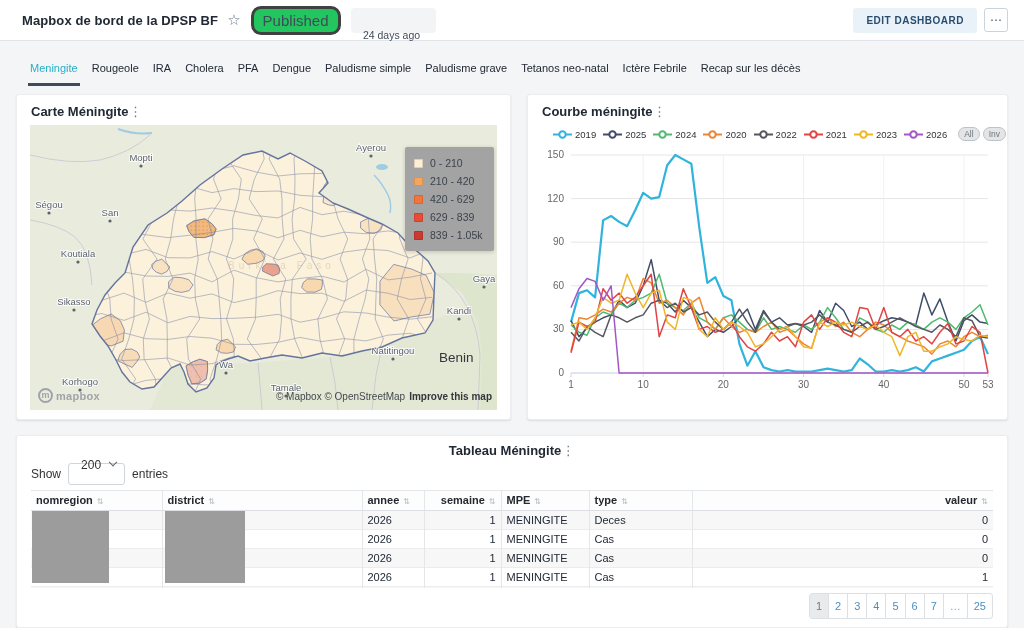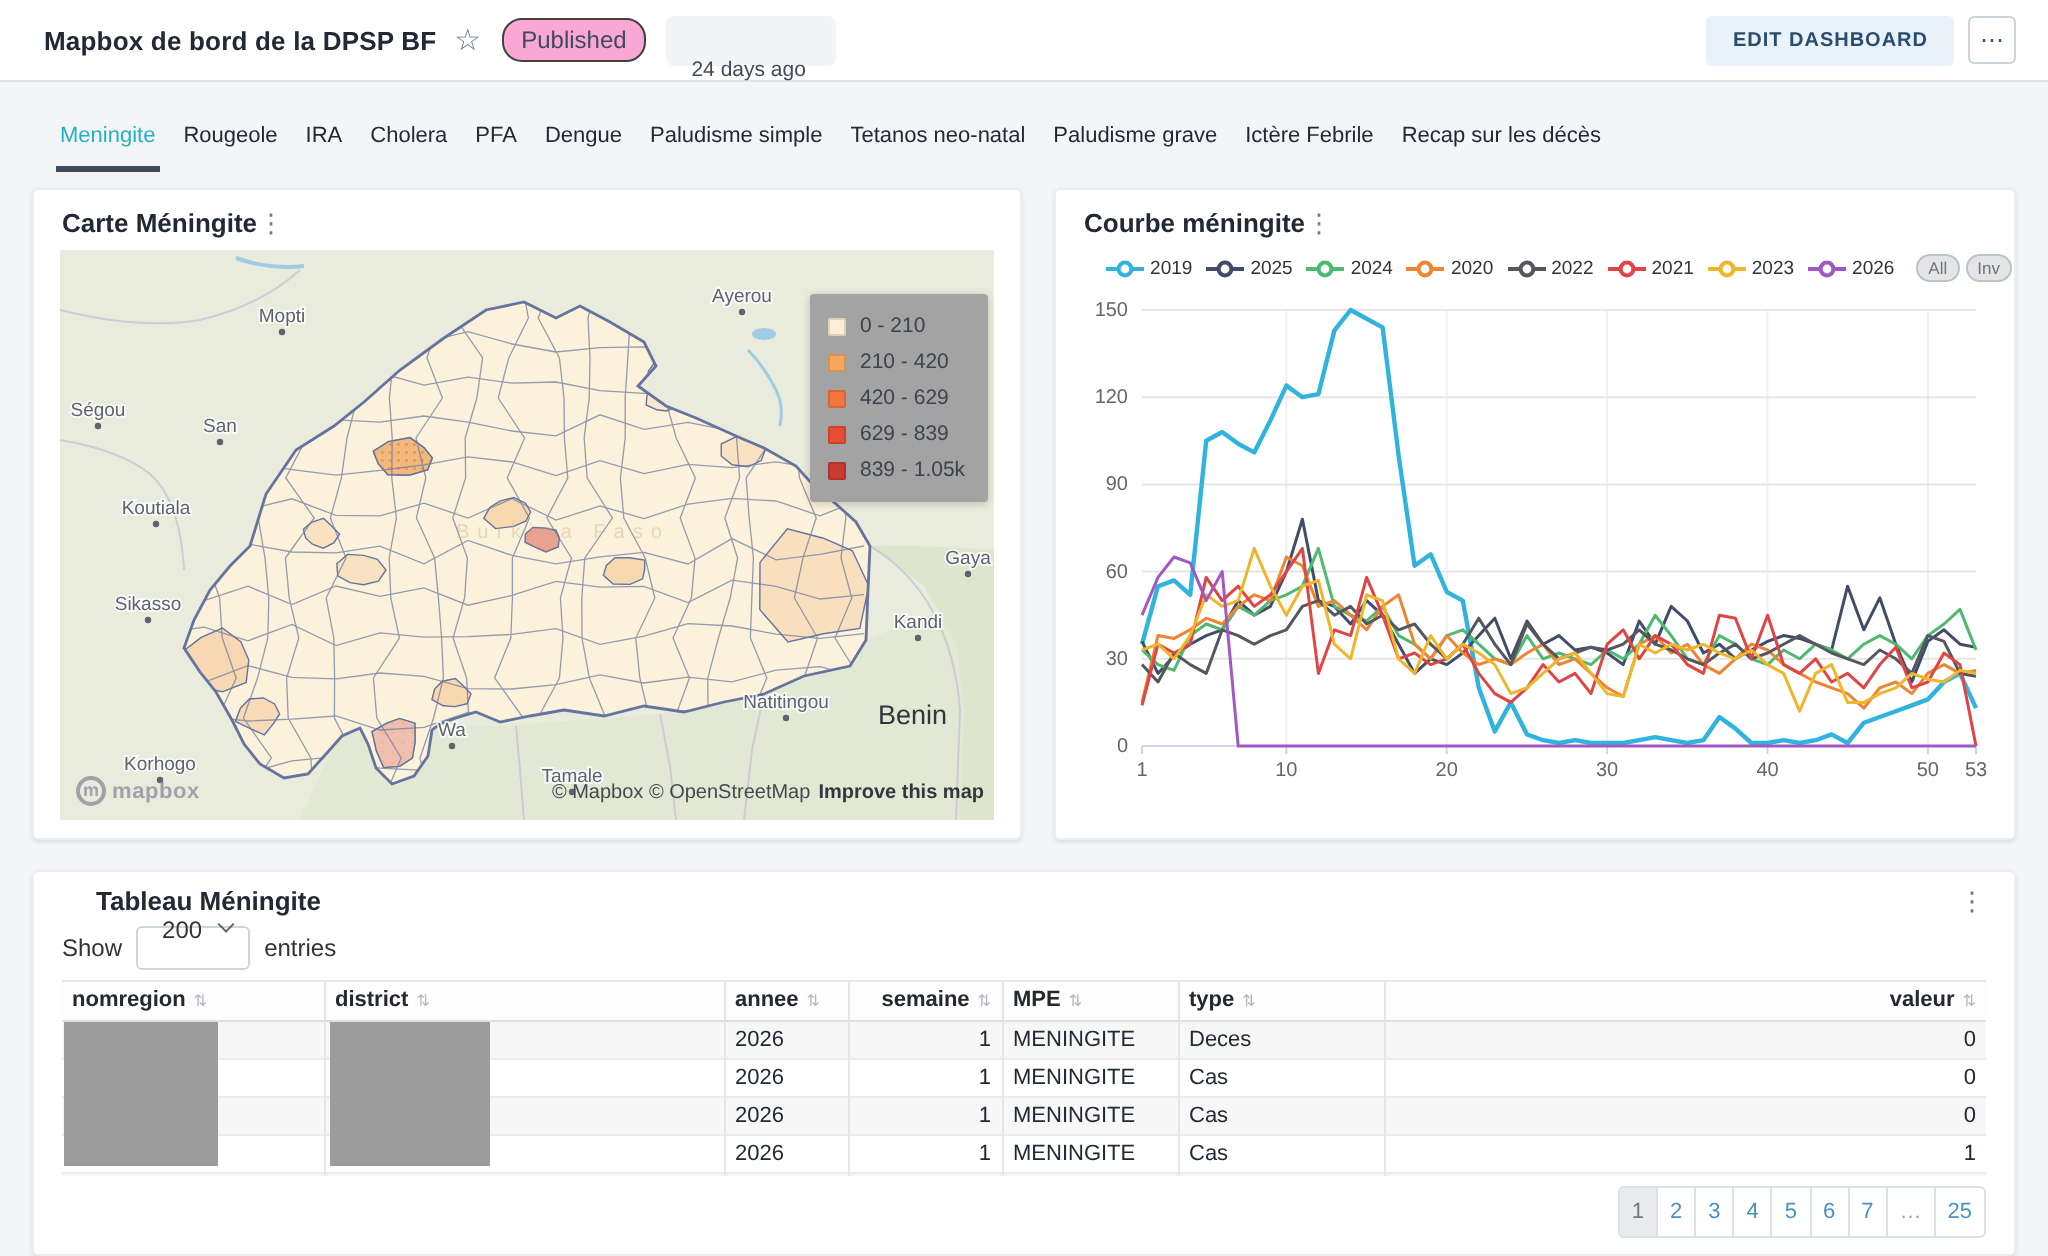--- a/index.html
+++ b/index.html
@@ -3,21 +3,21 @@
 <meta charset="utf-8">
 <style>
 *{margin:0;padding:0;box-sizing:border-box;}
 html,body{width:1024px;height:628px;overflow:hidden;}
 body{font-family:"Liberation Sans",sans-serif;background:#f4f5f7;color:#212934;}
 
 .topbar{height:41px;background:#fff;border-bottom:1px solid #e0e4e8;display:flex;align-items:center;padding:0 16px 0 22px;}
 .title{font-size:13px;font-weight:bold;letter-spacing:.1px;}
 .star{font-size:15px;color:#6e7a8a;margin:0 10px 0 9px;}
 .star::before{content:"☆";}
-.chip{background:#f9a8d4;border:1px solid #404040;color:#404b5a;font-size:12px;border-radius:10px;padding:3px 9px;}
+.chip{background:#22c55e;border:3px solid #404040;color:#404b5a;font-size:15px;border-radius:10px;padding:3px 9px;}
 .usergroup{display:flex;align-items:center;background:#f2f4f6;border-radius:4px;height:25px;margin-left:10px;padding:0 10px 0 7px;gap:7px;flex-direction:column;}
 .redact{width:68px;height:21px;background:#9e9e9e;}
 .meta-text{font-size:10.5px;color:#404b5a;}
 .spacer{flex:1;}
 .edit-btn{background:#e9f1f9;color:#2a4d6e;border:none;font-size:10px;font-weight:600;letter-spacing:.5px;border-radius:3px;padding:7px 13px;font-family:inherit;}
 .more-btn{width:24px;height:24px;background:#fff;border:1px solid #c9d4de;border-radius:3px;color:#3a536e;font-size:12px;line-height:20px;text-align:center;margin-left:7px;}
 .more-btn::before{content:"⋯";}
 
 .tabs{display:flex;margin:13px 16px 0 30px;}
 .tab{font-size:11px;color:#212934;padding:8px 0 12px;margin-right:14px;position:relative;cursor:pointer;white-space:nowrap;}
@@ -47,21 +47,21 @@
 
 .chart-legend{display:flex;align-items:center;justify-content:center;gap:7px;padding:2px 10px 0 34px;}
 .cl-item{display:flex;align-items:center;gap:3px;cursor:pointer;}
 .cl-item svg{display:block;}
 .cl-label{font-size:9.5px;color:#333;}
 .pill-group{display:flex;gap:3px;margin-left:4px;}
 .pill{border:1px solid #b9c3cc;color:#6b7680;font-size:8.5px;border-radius:9px;padding:1px 5px;background:#e5e5e5;cursor:pointer;}
 #chart-svg .tick{font-size:10px;fill:#666;font-family:"Liberation Sans",sans-serif;}
 
 .table-card{margin:15px 16px 0;background:#fff;border-radius:3px;box-shadow:0 1px 2px rgba(0,0,0,.1);border:1px solid #ededef;padding:7px 14px 8px;width:992px;}
-.tc-head{display:flex;align-items:center;justify-content:space-between;margin-left:17px;}
+.tc-head{display:flex;align-items:center;justify-content:center;}
 .show-row{display:flex;align-items:center;gap:7px;margin:5px 0 5px;font-size:12px;color:#333;}
 .select-box{border:1px solid #cfd5da;border-radius:3px;height:22px;display:flex;align-items:center;gap:9px;padding:0 8px 18px 12px;font-size:12px;color:#333;background:#fff;}
 .select-box .chev{width:6px;height:6px;border-right:1.5px solid #5a646e;border-bottom:1.5px solid #5a646e;transform:rotate(45deg) translate(-2px,-2px);}
 .table-wrap{position:relative;height:98px;overflow:hidden;border-top:1px solid #e4e7ea;}
 table{border-collapse:collapse;width:100%;table-layout:fixed;font-size:11px;}
 th,td{border-right:1px solid #e4e7ea;padding:0 5px;height:19px;font-weight:normal;text-align:left;overflow:hidden;white-space:nowrap;}
 th:last-child,td:last-child{border-right:none;}
 th{font-weight:bold;color:#24292e;background:#fdfdfd;border-bottom:1px solid #dcdfe3;}
 th .sort{color:#b3b9c0;font-size:8px;margin-left:4px;font-weight:normal;}
 th .sort::before{content:"⇅";}
@@ -101,22 +101,22 @@
 </header>
 
 <nav class="tabs" id="tabs">
     <div class="tab active">Meningite</div>
     <div class="tab">Rougeole</div>
     <div class="tab">IRA</div>
     <div class="tab">Cholera</div>
     <div class="tab">PFA</div>
     <div class="tab">Dengue</div>
     <div class="tab">Paludisme simple</div>
+    <div class="tab">Paludisme grave</div>
     <div class="tab">Tetanos neo-natal</div>
-    <div class="tab">Paludisme grave</div>
     <div class="tab">Ictère Febrile</div>
     <div class="tab">Recap sur les décès</div>
   </nav>
 
 <div class="cards-row">
   <section class="card map-card">
     <div class="card-head">
       <h2 class="card-title">Carte Méningite</h2>
       <span class="kebab"></span>
     </div>

